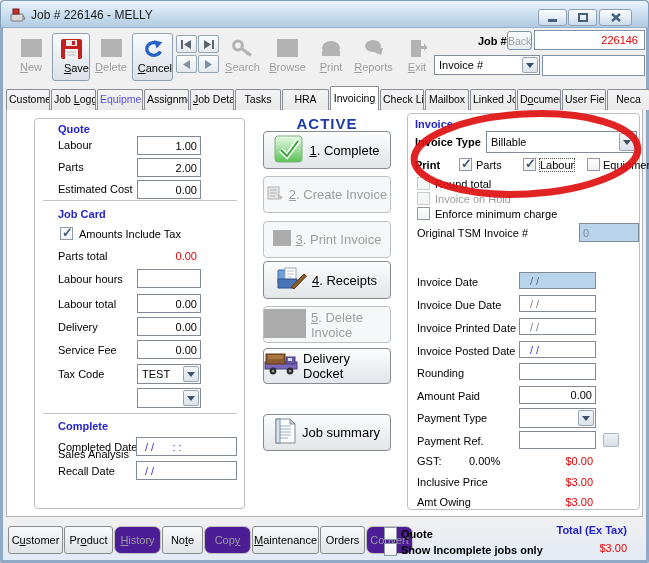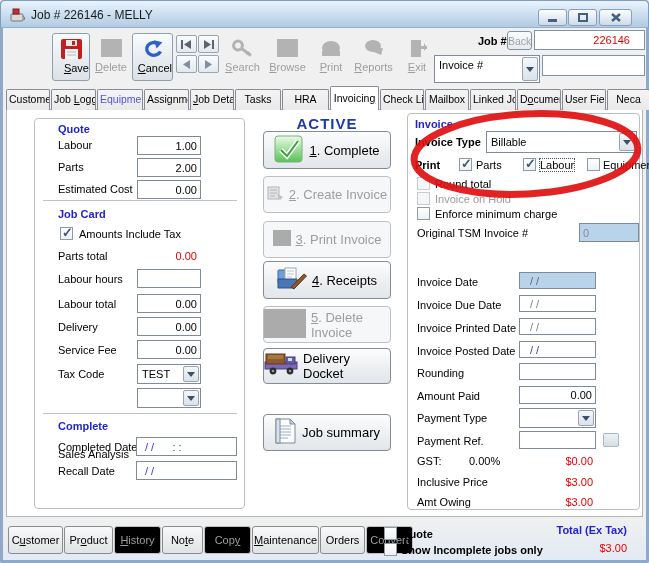--- a/index.html
+++ b/index.html
@@ -42,21 +42,21 @@
   .combo .arrow{position:absolute;right:1px;top:1px;bottom:1px;width:16px;border:1px solid #96a4b4;border-radius:2px;background:linear-gradient(#f5f7f9,#dbe2ea);display:flex;align-items:center;justify-content:center;}
   .tri-down{width:0;height:0;border-left:4px solid transparent;border-right:4px solid transparent;border-top:5px solid #39516b;}
   .cb{position:absolute;width:13px;height:13px;border:1px solid #8e9aa5;background:linear-gradient(#fefefe,#eef1f4);}
   .cb.checked::after{content:"✓";position:absolute;left:1px;top:-3px;font-size:13px;font-weight:bold;color:#44597c;}
   .cb.dis{border-color:#c9ccce;background:#f5f6f7;}
   .divider{position:absolute;height:0;border-top:1px solid #c2c2c2;border-bottom:1px solid #fff;}
   .redval{color:#e60000;}
   .abtn{position:absolute;left:256px;width:128px;border:1px solid #858c93;border-radius:4px;background:linear-gradient(#fcfdfd,#eef0f2 50%,#e2e6ea);font-size:13px;display:flex;align-items:center;justify-content:center;gap:5px;color:#000;}
   .abtn.dis{border-color:#bdc1c5;background:#f6f7f8;color:#9d9d9d;}
   .pbtn{position:absolute;top:526px;height:28px;border:1px solid #8c8c8c;border-radius:3px;background:linear-gradient(#f8f9fa,#ebedf0 50%,#e0e3e7);font-size:11px;text-align:center;padding-top:7px;z-index:3;color:#000;}
-  .pbtn.dis{border-color:#c0c0c0;background:#000000;color:#9d9d9d;}
+  .pbtn.dis{border-color:#c0c0c0;background:#4c1d95;color:#9d9d9d;border-radius:7px;}
   .focus-dotted{outline:1px dotted #555;}
   .annot{position:absolute;z-index:50;pointer-events:none;}
   .bottombar{position:absolute;left:3px;right:3px;top:517px;bottom:3px;background:linear-gradient(#f0f0f0,#e2eaf4);z-index:2;}
 </style>
 </head>
 <body>
 
 <div id="root">
   <div class="frame"></div>
 
@@ -81,20 +81,26 @@
       </span>
     <span class="winbtn" style="left:598px;width:33px;">
         <svg width="10" height="9">
           <path d="M1 1 L9 8 M9 1 L1 8" stroke="#44607c" stroke-width="2.4"></path>
         </svg>
       </span>
   </div>
 
   <div class="client"></div>
 
+  <div class="tbtn dis" style="left:12px;width:38px;">
+    <span class="ic">
+        <span class="graysq"></span>
+      </span>
+    <span><span></span><u>N</u><span>ew</span></span>
+  </div>
   <div class="tbtn raised" style="left:52px;width:38px;">
     <span class="ic">
       <svg width="21" height="20">
           <rect x="0" y="0" width="21" height="20" rx="2" fill="#c21f1f"></rect>
           <rect x="5" y="1" width="11" height="6" fill="#e9e9e9"></rect>
           <rect x="11" y="2" width="3" height="4" fill="#c21f1f"></rect>
           <rect x="4" y="10" width="13" height="10" fill="#f4f4f4"></rect>
           <path d="M6 13 h9 M6 16 h9" stroke="#b9b9b9"></path>
         </svg>
     </span>
@@ -179,22 +185,22 @@
         <svg width="22" height="18">
           <ellipse cx="10" cy="7" rx="8" ry="6" fill="#b3b3b3"></ellipse>
           <path d="M4 10 L18 16 L20 9 Z" fill="#b3b3b3"></path>
         </svg>
       </span>
     <span><span></span><u>R</u><span>eports</span></span>
   </div>
 
   <span class="lbl bold" style="left:478px;top:35px;z-index:3;">Job #</span>
   <span class="minibox" style="left:507px;top:31px;width:25px;height:19px;border-radius:3px;background:linear-gradient(#fafbfc,#e6ebf0);text-align:center;padding-top:3px;color:#a2a2a2;font-size:10.5px;overflow:hidden;">Back</span>
-  <span class="minibox" style="left:534px;top:30px;width:111px;height:20px;text-align:right;padding:3px 14px 0 0;color:#e60000;">226146</span>
-  <div class="combo" style="left:434px;top:55px;width:106px;height:28px;z-index:3;">
+  <span class="minibox" style="left:534px;top:30px;width:111px;height:20px;text-align:right;padding:3px 6px 0 0;color:#e60000;">226146</span>
+  <div class="combo" style="left:434px;top:55px;width:106px;height:20px;z-index:3;">
     <span class="val">Invoice #</span>
     <span class="arrow">
         <span class="tri-down"></span>
       </span>
   </div>
   <span class="minibox" style="left:542px;top:55px;width:103px;height:21px;"></span>
 
   <div class="tabs">
     <span class="tab" style="width:44px;"><span>Customer</span><u></u><span></span></span>
     <span class="tab" style="width:45px;"><span>Job </span><u>L</u><span>ogg</span></span>

